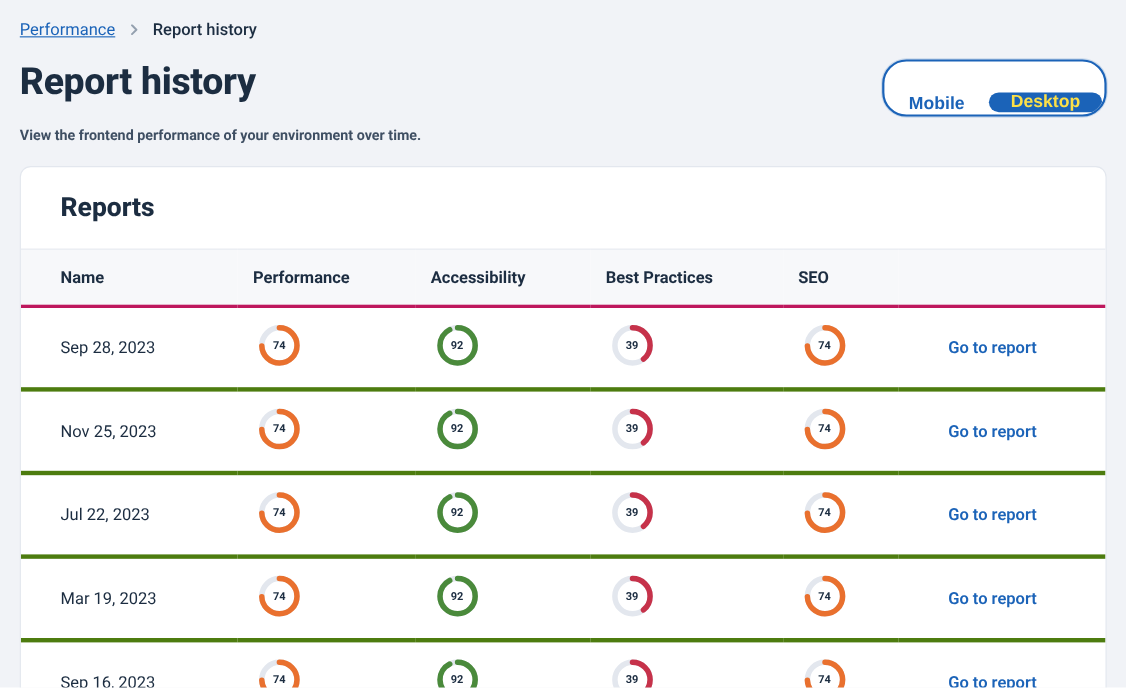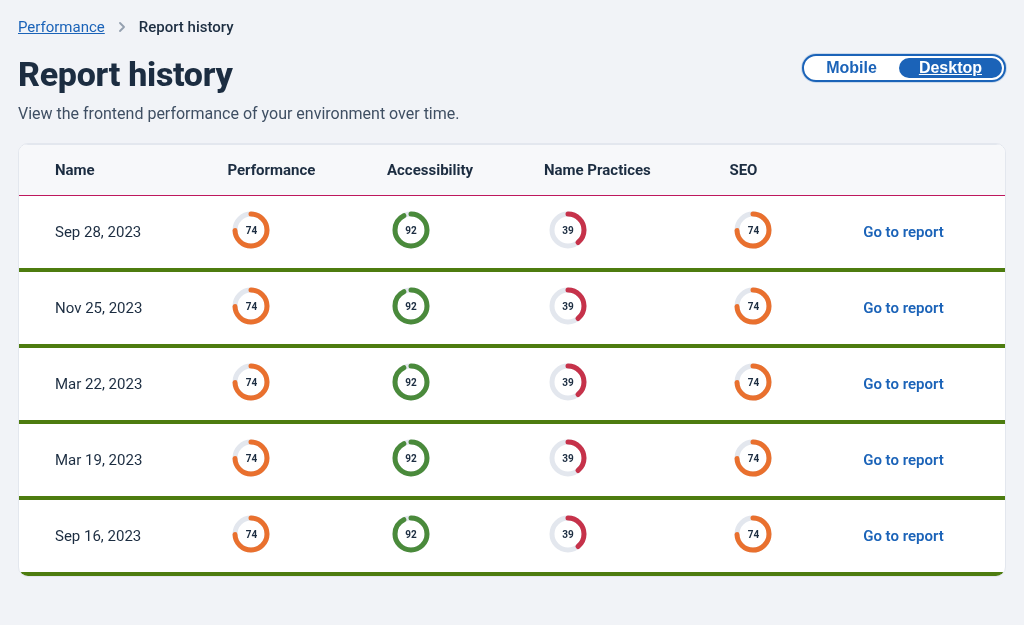--- a/index.html
+++ b/index.html
@@ -40,51 +40,52 @@
       align-items: flex-start;
       margin-bottom: 10px;
     }
     h1 {
       font-size: 34px;
       font-weight: 800;
       color: #1c2d41;
       letter-spacing: -0.3px;
     }
     .subtitle {
-      font-size: 16px;
+      font-size: 13px;
       color: #3f4f63;
       margin-bottom: 20px;
+      font-weight: bold;
     }
     .toggle-group {
       display: inline-flex;
       border: 2px solid #1b63b8;
       border-radius: 22px;
-      height: 28px;
+      height: 52px;
       background: #fff;
       overflow: hidden;
       box-shadow: 0 0 0 1px rgba(27,99,184,0.18);
+      align-items: flex-end;
     }
     .toggle-btn {
       display: flex;
       align-items: center;
       padding: 0 22px;
       font-size: 16px;
       font-weight: 600;
       cursor: pointer;
       border: none;
       background: transparent;
       color: #1b63b8;
     }
     .toggle-btn.active {
       background: #1b63b8;
       border-radius: 20px;
-      color: #ffffff;
+      color: #fde047;
       margin: 2px 2px 2px 0;
       padding: 0 20px;
-      text-decoration: underline;
     }
     .card {
       background: #fff;
       border: 1px solid #e3e7ee;
       border-radius: 10px;
       overflow: hidden;
     }
     .card-header {
       padding: 22px 36px 24px 36px;
     }
@@ -100,21 +101,21 @@
     thead tr {
       background: #f7f8fa;
     }
     th {
       text-align: left;
       font-size: 15px;
       font-weight: 700;
       color: #1c2d41;
       padding: 16px 14px;
       border-top: 1px solid #e3e7ee;
-      border-bottom: 1px solid #be185d;
+      border-bottom: 3px solid #be185d;
     }
     th:first-child { padding-left: 36px; }
     th:last-child { padding-right: 36px; text-align: right; }
     tbody td {
       padding: 14px 18px;
       border-bottom: 4px solid #4d7c0f;
       font-size: 15px;
       color: #1c2d41;
       vertical-align: middle;
     }
@@ -167,27 +168,30 @@
     <h1>Report history</h1>
     <div class="toggle-group">
       <button class="toggle-btn">Mobile</button>
       <button class="toggle-btn active">Desktop</button>
     </div>
   </div>
 
   <p class="subtitle">View the frontend performance of your environment over time.</p>
 
   <div class="card">
+    <div class="card-header">
+      <h2>Reports</h2>
+    </div>
     <table>
       <thead>
         <tr>
           <th>Name</th>
           <th>Performance</th>
           <th>Accessibility</th>
-          <th>Name Practices</th>
+          <th>Best Practices</th>
           <th>SEO</th>
           <th></th>
         </tr>
       </thead>
       <tbody id="rows-body">
           <tr>
     <td>Sep 28, 2023</td>
     <td>
   <span class="score-wrap">
     <svg width="40" height="40" viewBox="0 0 40 40">
@@ -256,21 +260,21 @@
       <circle cx="20" cy="20" r="16" stroke="#e3e7ee" stroke-width="5" fill="none"></circle>
       <circle cx="20" cy="20" r="16" stroke="#e9702e" stroke-width="5" fill="none" stroke-dasharray="74.3929140370063 26.138050877867073" stroke-linecap="round"></circle>
     </svg>
     <span class="score-val">74</span>
   </span></td>
     <td>
       <a href="#" class="goto-link">Go to report</a>
     </td>
           </tr>
           <tr>
-    <td>Mar 22, 2023</td>
+    <td>Jul 22, 2023</td>
     <td>
   <span class="score-wrap">
     <svg width="40" height="40" viewBox="0 0 40 40">
       <circle cx="20" cy="20" r="16" stroke="#e3e7ee" stroke-width="5" fill="none"></circle>
       <circle cx="20" cy="20" r="16" stroke="#e9702e" stroke-width="5" fill="none" stroke-dasharray="74.3929140370063 26.138050877867073" stroke-linecap="round"></circle>
     </svg>
     <span class="score-val">74</span>
   </span></td>
     <td>
   <span class="score-wrap">

